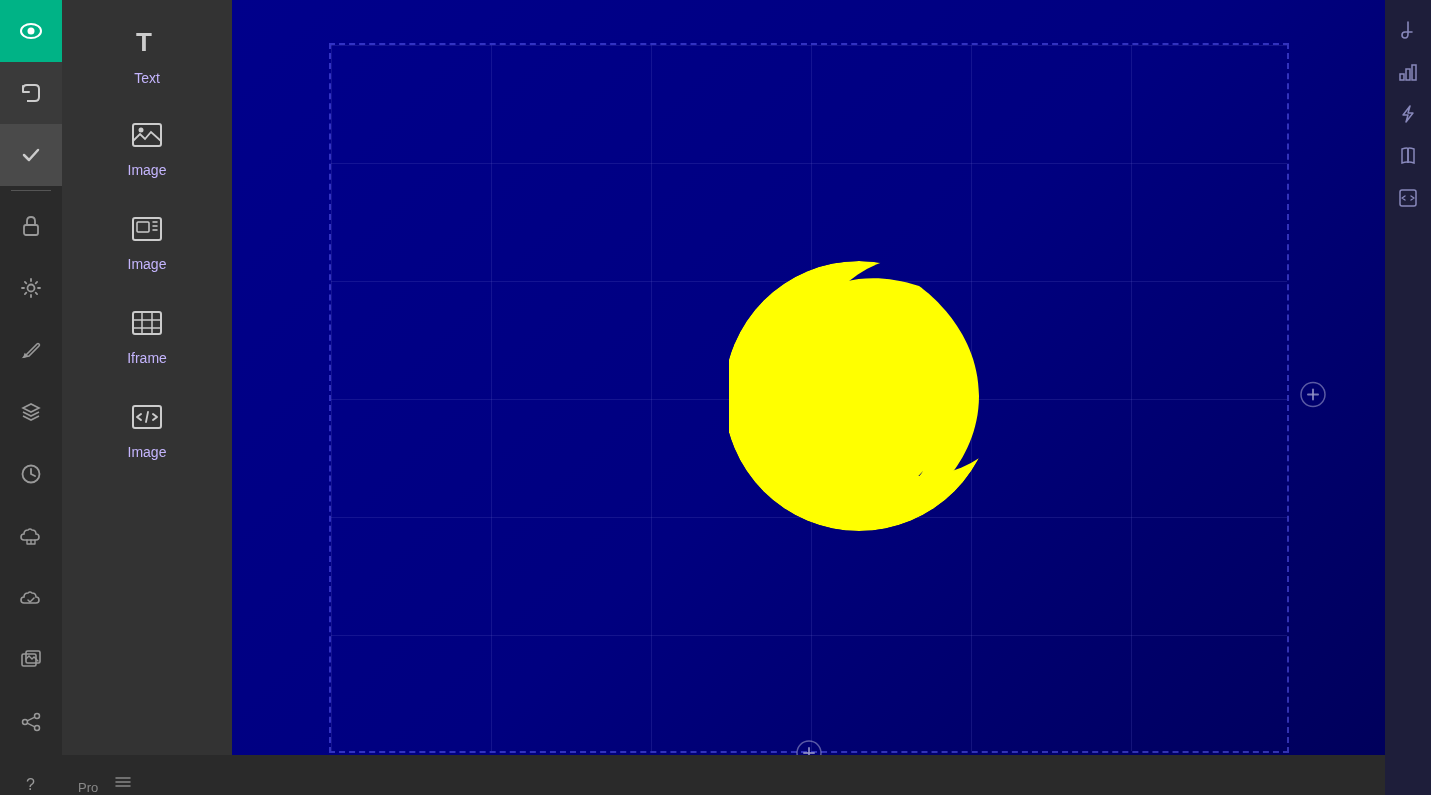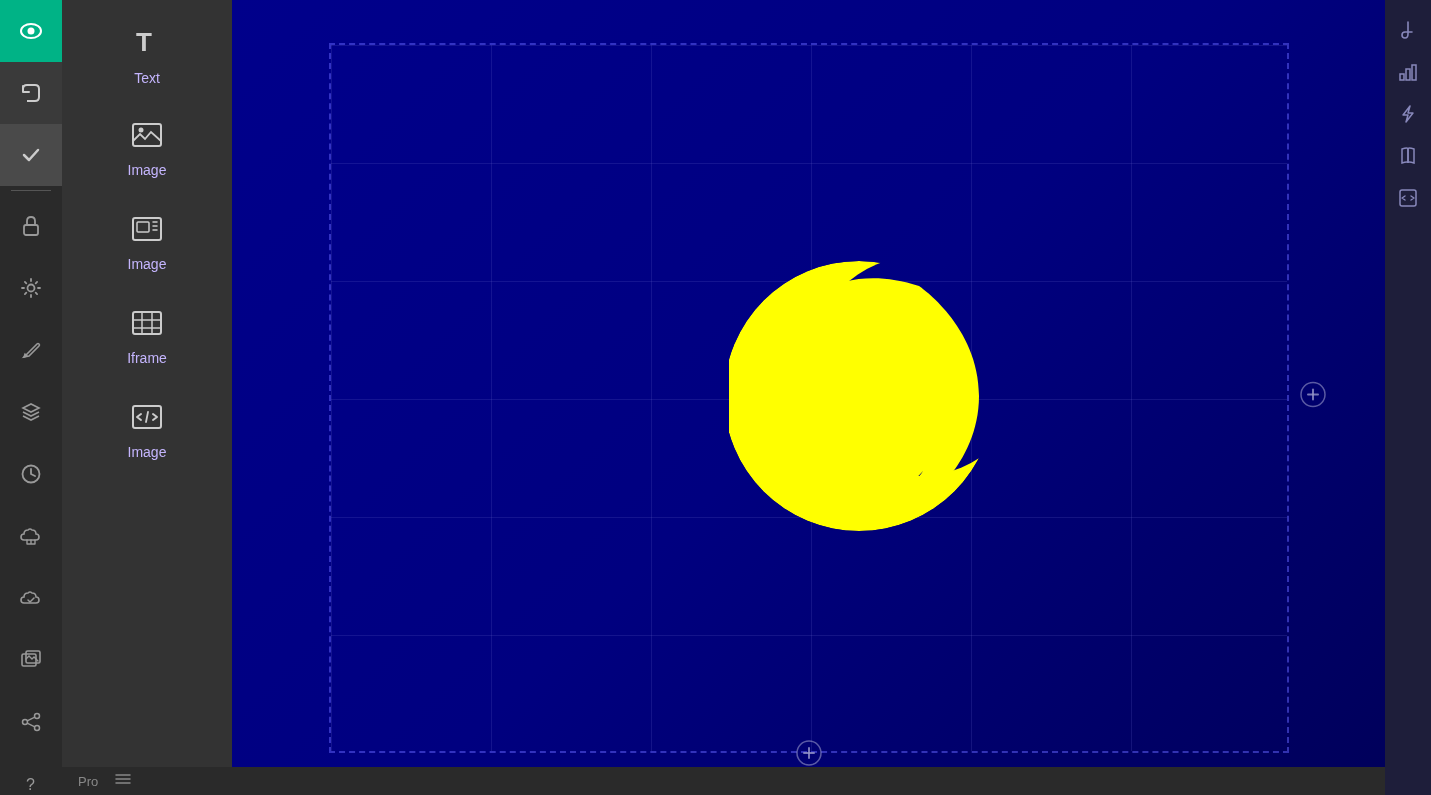--- a/index.html
+++ b/index.html
@@ -170,24 +170,24 @@
       font-size: 16px;
       border-radius: 4px;
     }
 
     
     .bottom-bar {
       position: absolute;
       bottom: 0;
       left: 62px;
       right: 46px;
-      height: 28px;
+      height: 40px;
       background: #2a2a2a;
       display: flex;
-      align-items: center;
+      align-items: flex-end;
       padding: 0 16px;
       gap: 16px;
       margin-top: 40px;
     }
 
     .bottom-bar-label {
       color: #888;
       font-size: 13px;
     }
 

